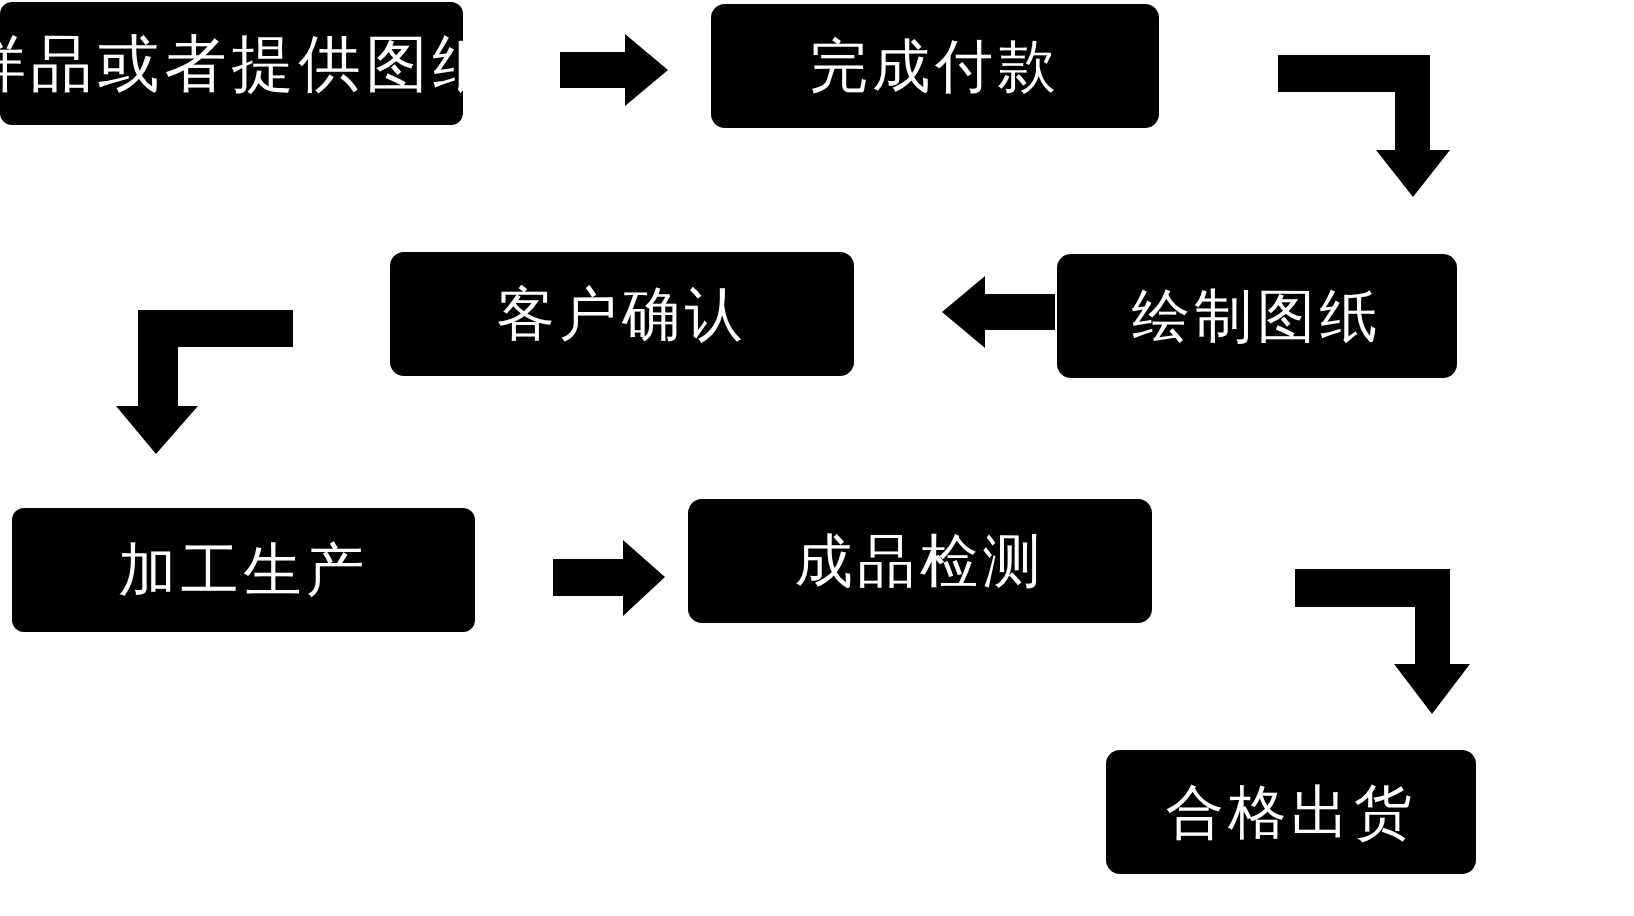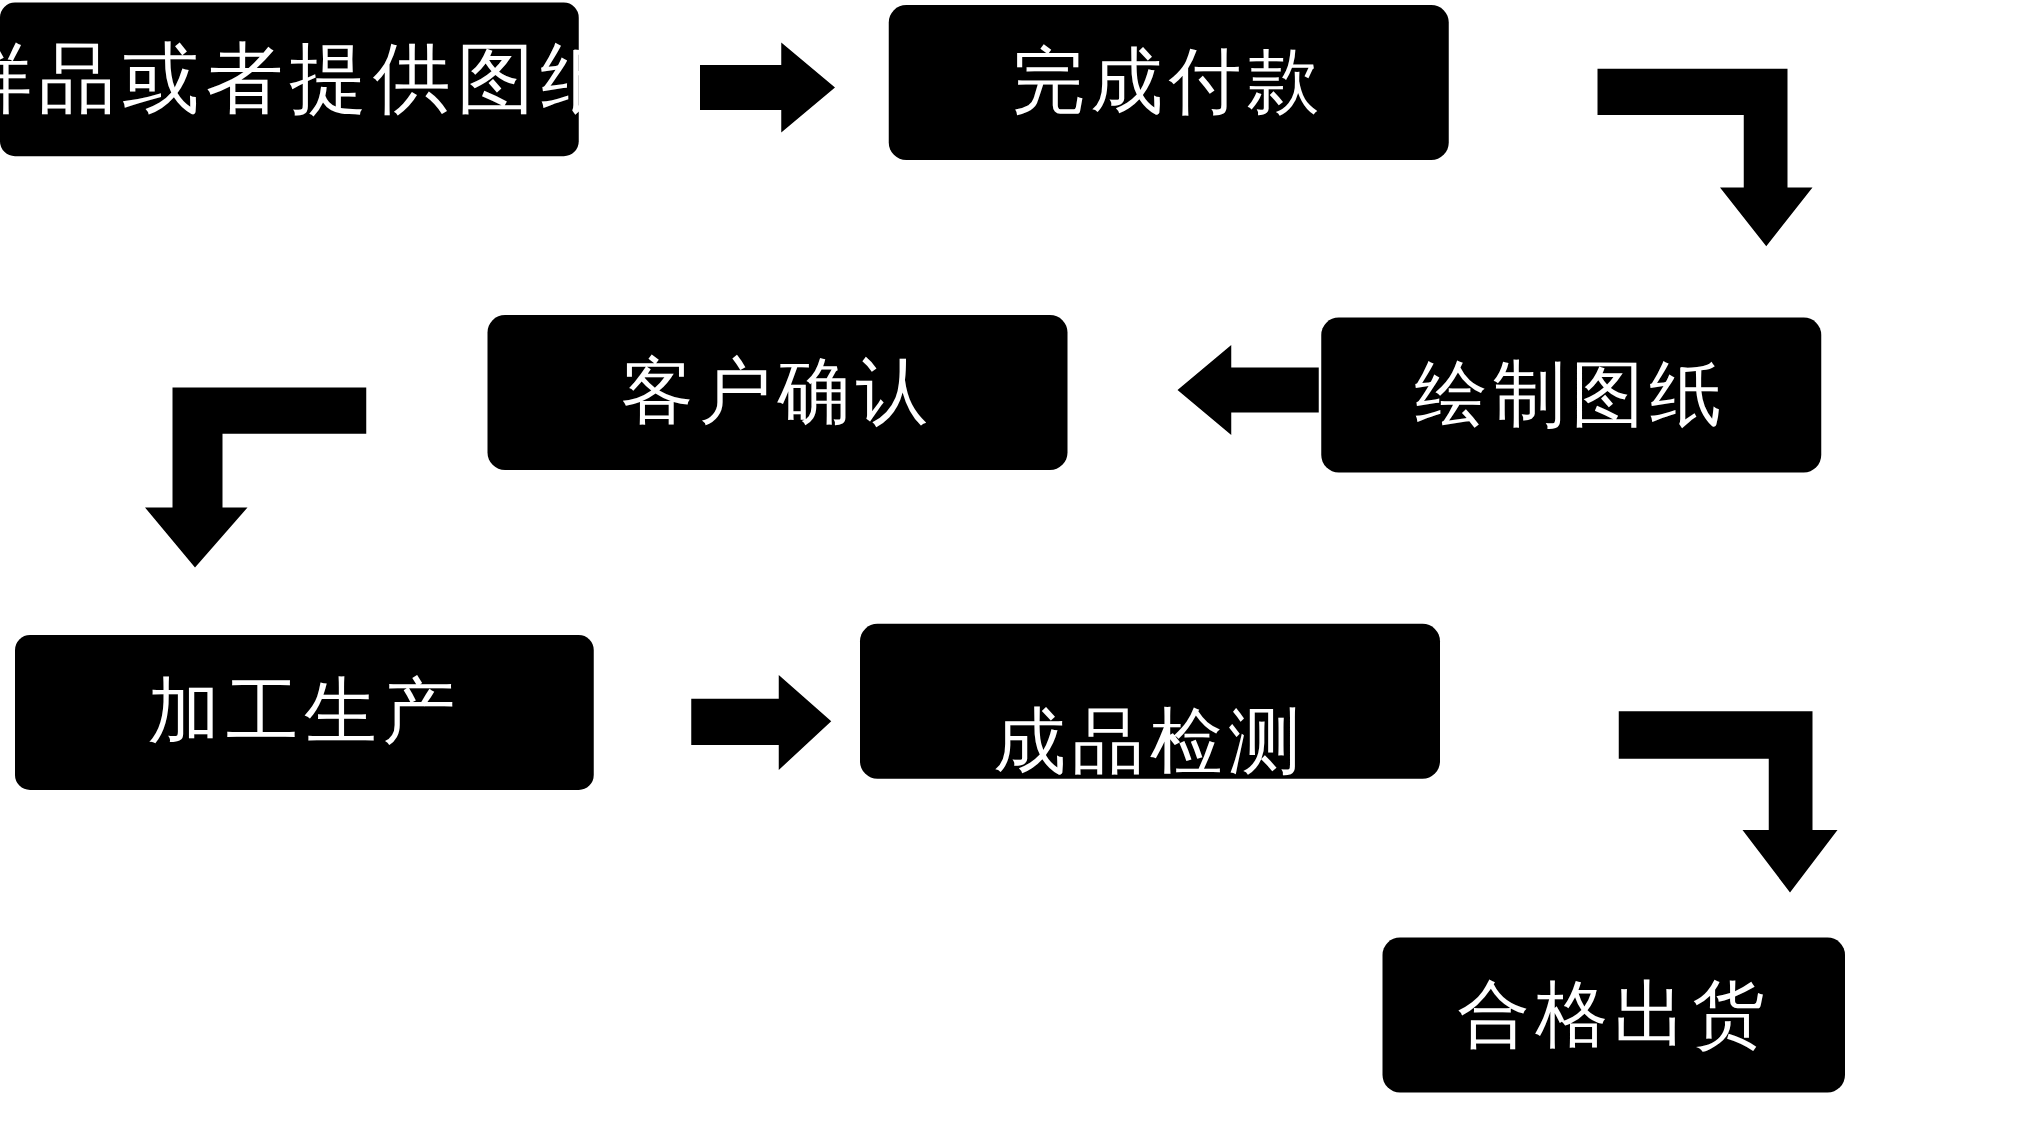--- a/index.html
+++ b/index.html
@@ -35,21 +35,21 @@
   .node-label {
     display: block;
   }
 
   
   #node-sample      { left: 0px;    top: 2px;   width: 463px; height: 123px; font-size: 62px; border-radius: 12px; }
   #node-payment     { left: 711px;  top: 4px;   width: 448px; height: 124px; font-size: 58px; }
   #node-drawing     { left: 1057px; top: 254px; width: 400px; height: 124px; font-size: 58px; }
   #node-confirm     { left: 390px;  top: 252px; width: 464px; height: 124px; font-size: 58px; }
   #node-production  { left: 12px;    top: 508px; width: 463px; height: 124px; font-size: 58px; border-radius: 12px; }
-  #node-inspection  { left: 688px;  top: 499px; width: 464px; height: 124px; font-size: 58px; align-items: flex-end; }
+  #node-inspection  { left: 688px;  top: 499px; width: 464px; height: 124px; font-size: 58px; }
   #node-shipment    { left: 1106px; top: 750px; width: 370px; height: 124px; font-size: 58px; }
 
   
   .arrow {
     position: absolute;
   }
   .arrow svg { display: block; }
 
   #arrow-sample-to-payment   { left: 540px;  top: 30px;  width: 140px; height: 80px; }
   #arrow-payment-to-drawing  { left: 1265px; top: 42px;  width: 200px; height: 170px; }

